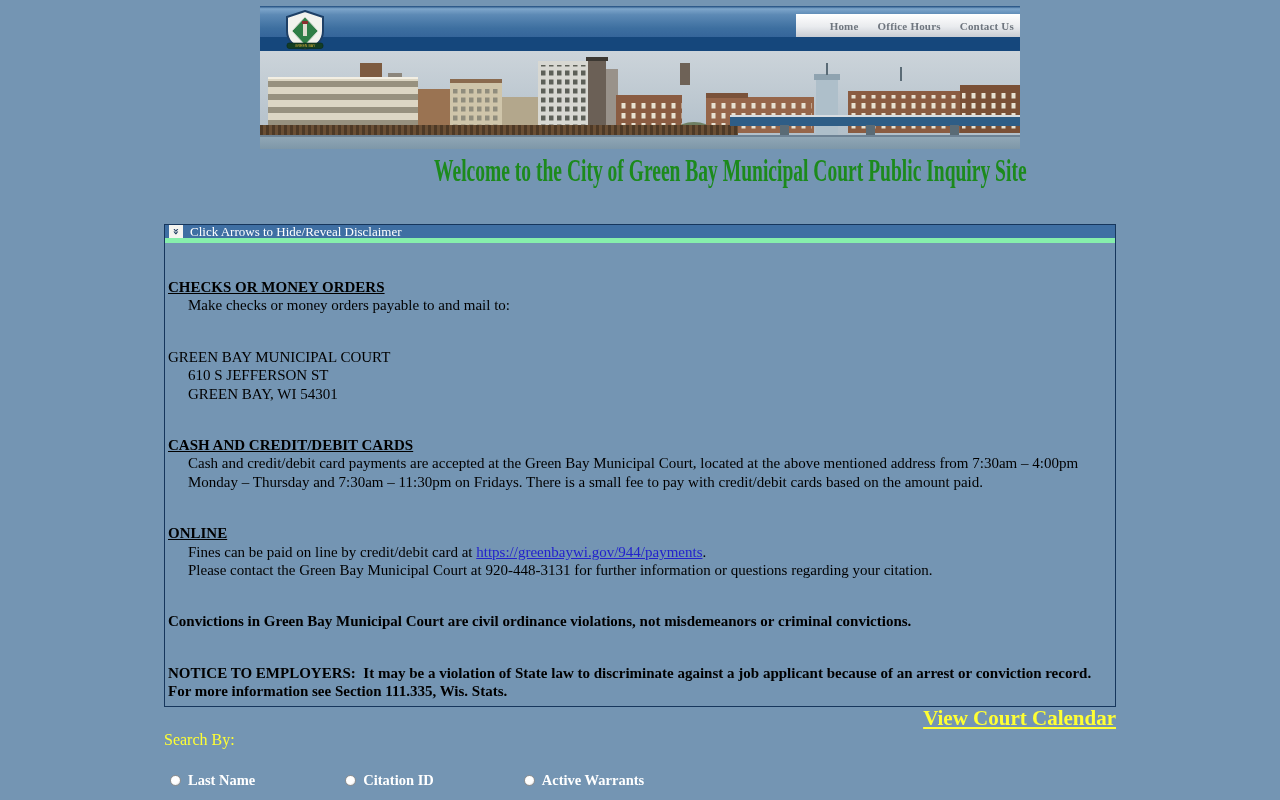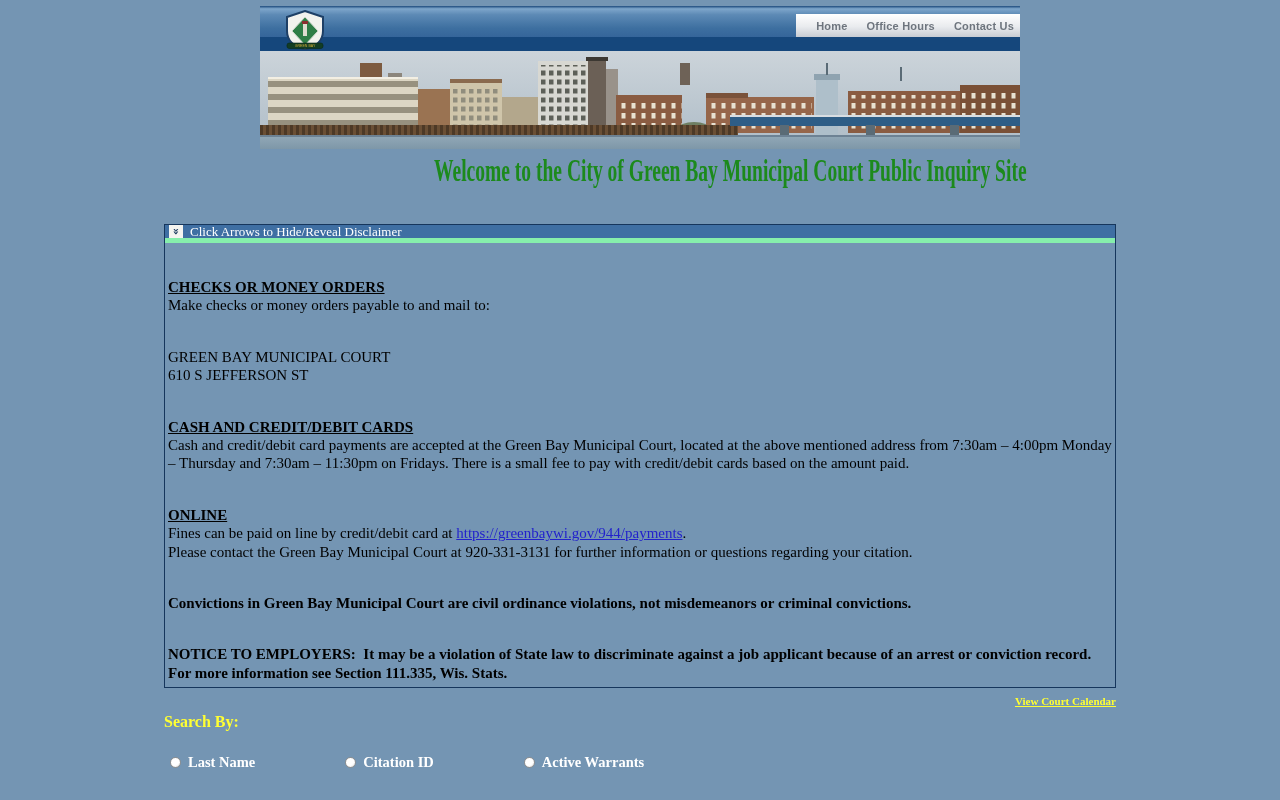--- a/index.html
+++ b/index.html
@@ -31,21 +31,21 @@
     width: 224px;
     height: 23px;
     background: linear-gradient(180deg, #ffffff 0%, #e9ebee 55%, #c7ccd3 100%);
     display: flex;
     align-items: center;
     justify-content: flex-end;
     gap: 19px;
     padding-right: 6px;
   }
   .nav-link {
-    font-family: Liberation Sans, sans-serif;
+    font-family: Liberation Serif, serif;
     font-size: 11px;
     font-weight: bold;
     color: #6e757e;
     text-decoration: none;
     letter-spacing: .2px;
     cursor: pointer;
   }
   .crest {
     position: absolute;
     left: 22px;
@@ -118,21 +118,21 @@
     font-size: 13px;
   }
   .disclaimer-content {
     padding: 2px 3px 5px 3px;
     font-size: 15px;
     line-height: 18.4px;
     color: #000000;
   }
   .para { margin-top: 33px; white-space: pre-wrap; }
   .para.first { margin-top: 0; }
-  .para.tight { margin-top: 0; }
+  .para.tight { margin-top: 0; margin-left: 20px; }
   .b { font-weight: bold; }
   .hd {
     font-weight: bold;
     text-decoration: underline;
   }
   .inline-link {
     color: #2222cc;
     text-decoration: underline;
     cursor: pointer;
   }
@@ -140,33 +140,33 @@
   
   .calendar-row {
     width: 952px;
     margin: 3px auto 0 auto;
     text-align: right;
     line-height: 17px;
   }
   .calendar-link {
     color: #ffff33;
     font-weight: bold;
-    font-size: 11px;
+    font-size: 21px;
     text-decoration: underline;
     cursor: pointer;
     margin-left: 47px;
   }
   .searchby-row {
     width: 952px;
     margin: 2px auto 0 auto;
     line-height: 20px;
   }
   .searchby-label {
     color: #ffff33;
-    font-weight: bold;
+    font-weight: normal;
     font-size: 16px;
   }
   .radio-row {
     width: 952px;
     margin: 22px auto 0 auto;
     display: flex;
     align-items: center;
     gap: 44px;
   }
   .radio-group {
@@ -302,27 +302,28 @@
     <span class="disclaimer-header-label">Click Arrows to Hide/Reveal Disclaimer</span>
   </div>
 
   <div class="disclaimer-content">
 
     <div class="para"><span class="hd">CHECKS OR MONEY ORDERS</span></div>
     <div class="para tight">Make checks or money orders payable to and mail to:</div>
 
     <div class="para">GREEN BAY MUNICIPAL COURT</div>
     <div class="para tight">610 S JEFFERSON ST</div>
+    <div class="para tight">GREEN BAY, WI 54301</div>
 
     <div class="para"><span class="hd">CASH AND CREDIT/DEBIT CARDS</span></div>
     <div class="para tight">Cash and credit/debit card payments are accepted at the Green Bay Municipal Court, located at the above mentioned address from 7:30am – 4:00pm Monday – Thursday and 7:30am – 11:30pm on Fridays. There is a small fee to pay with credit/debit cards based on the amount paid.</div>
 
     <div class="para"><span class="hd">ONLINE</span></div>
     <div class="para tight"><span>Fines can be paid on line by credit/debit card at </span><a class="inline-link">https://greenbaywi.gov/944/payments</a><span>.</span></div>
-    <div class="para tight">Please contact the Green Bay Municipal Court at 920-331-3131 for further information or questions regarding your citation.</div>
+    <div class="para tight">Please contact the Green Bay Municipal Court at 920-448-3131 for further information or questions regarding your citation.</div>
 
     <div class="para b">Convictions in Green Bay Municipal Court are civil ordinance violations, not misdemeanors or criminal convictions.</div>
 
     <div class="para b">NOTICE TO EMPLOYERS:  It may be a violation of State law to discriminate against a job applicant because of an arrest or conviction record. For more information see Section 111.335, Wis. Stats.</div>
   </div>
 </div>
 
 <div class="calendar-row">
   <a class="calendar-link">View Court Calendar</a>
 </div>

